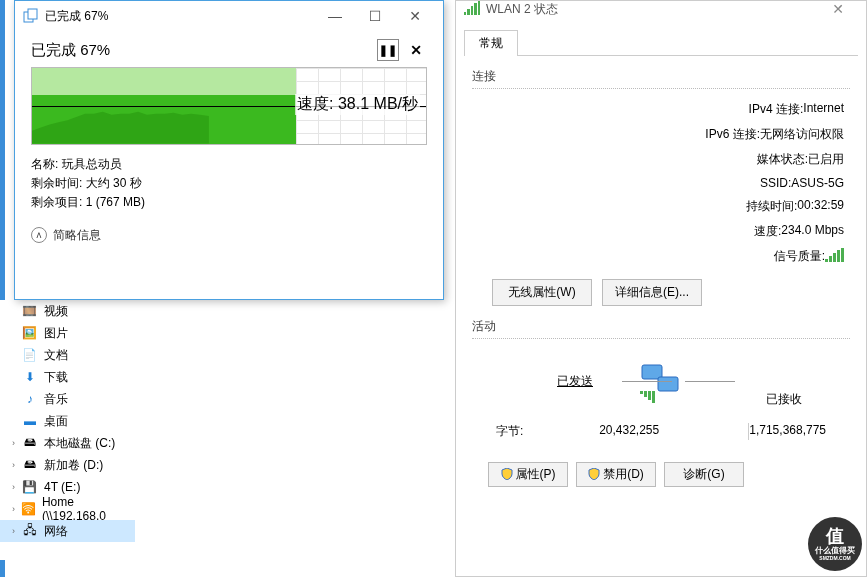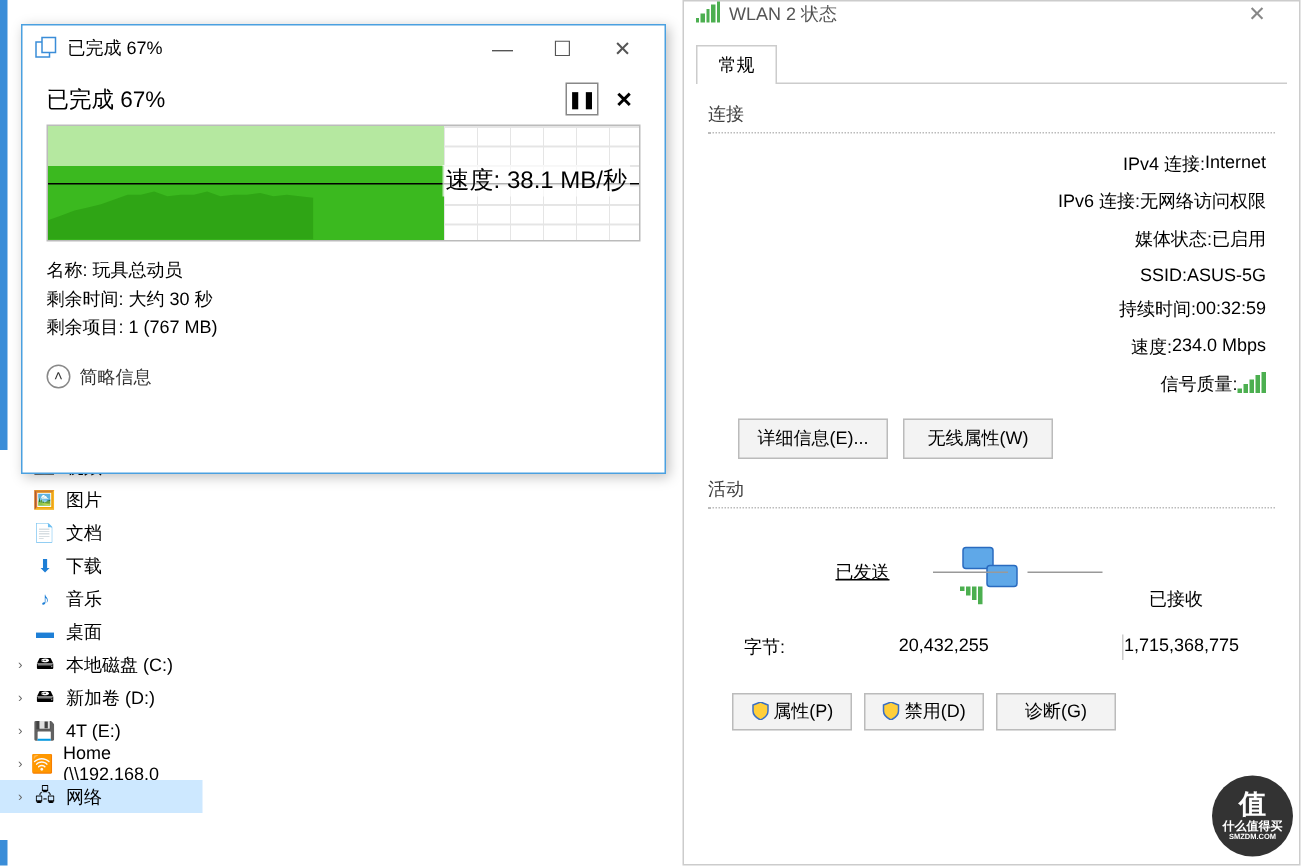--- a/index.html
+++ b/index.html
@@ -23,21 +23,21 @@
 .sb-item {
   display: flex; align-items: center;
   height: 22px; padding: 0 4px 0 12px;
   position: relative;
 }
 .sb-item.selected { background: #cde8ff; }
 .sb-icon { width: 16px; height: 16px; margin-right: 6px; display:inline-flex; align-items:center; justify-content:center;}
 .sb-expand { width:10px; color:#666; font-size:9px; display:inline-block; }
 .copy-dialog {
   position: absolute;
-  left: 14px; top: 16px;
+  left: 14px; top: 0;
   width: 430px; height: 300px;
   background: #fff;
   border: 1px solid #4aa0e0;
   box-shadow: 2px 2px 8px rgba(0,0,0,0.25);
 }
 .copy-title {
   height: 30px; display:flex; align-items:center;
   padding: 0 8px;
 }
 .copy-title-icon { width:16px;height:16px;margin-right:6px; }
@@ -253,22 +253,22 @@
           <span class="sigbars">
             <span class="sb1"></span>
             <span class="sb2"></span>
             <span class="sb3"></span>
             <span class="sb4"></span>
             <span class="sb5"></span>
           </span>
         </span>
       </div>
     <div class="btnrow">
+      <div class="btn">无线属性(W)</div>
       <div class="btn">详细信息(E)...</div>
-      <div class="btn">无线属性(W)</div>
     </div>
   </div>
   <div class="wsec">
     <div class="wsec-h">活动</div>
     <div class="activity">
       <span class="act-label act-sent">已发送</span>
       <span class="act-line l"></span>
       <svg class="act-img" viewBox="0 0 46 42">
           <rect x="4" y="4" width="20" height="14" rx="2" fill="#5fa8e8" stroke="#2a6bbf"></rect>
           <rect x="20" y="16" width="20" height="14" rx="2" fill="#5fa8e8" stroke="#2a6bbf"></rect>

